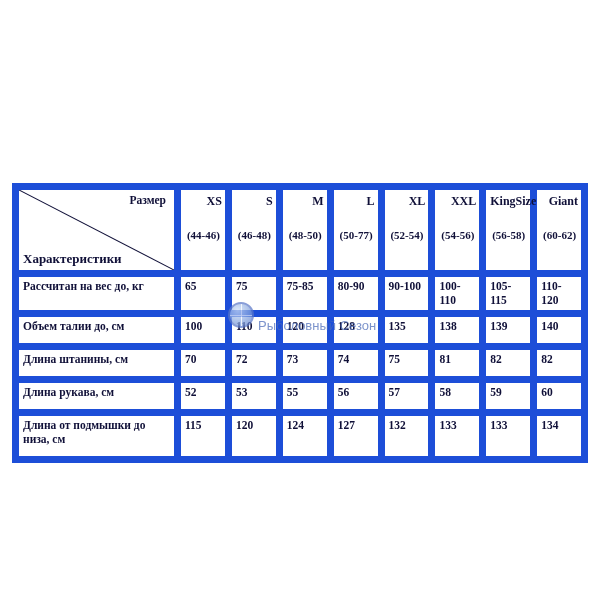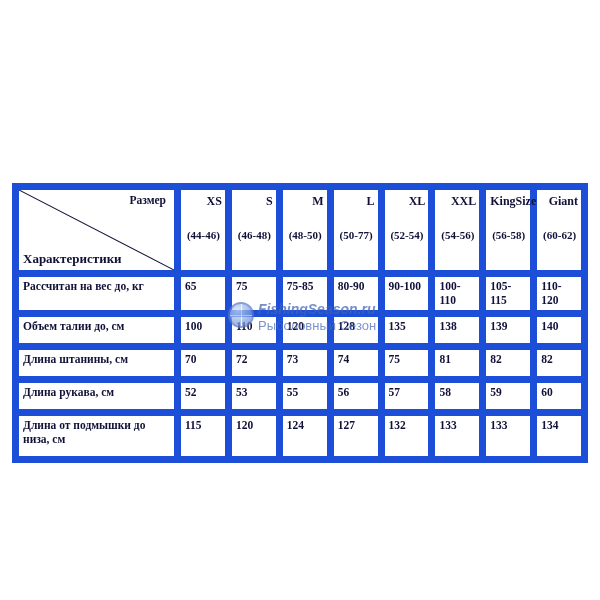--- a/index.html
+++ b/index.html
@@ -269,15 +269,14 @@
         <td class="datacell">133</td>
         <td class="datacell">133</td>
         <td class="datacell">134</td>
       </tr>
     </tbody>
   </table>
 </div>
 
 <div id="watermark">
   <span class="wm-globe"></span>
-  <span class="wm-main">FishingSeason.ru</span>
   <span class="wm-sub">Рыболовный Сезон</span>
 </div>
 
 </body></html>

